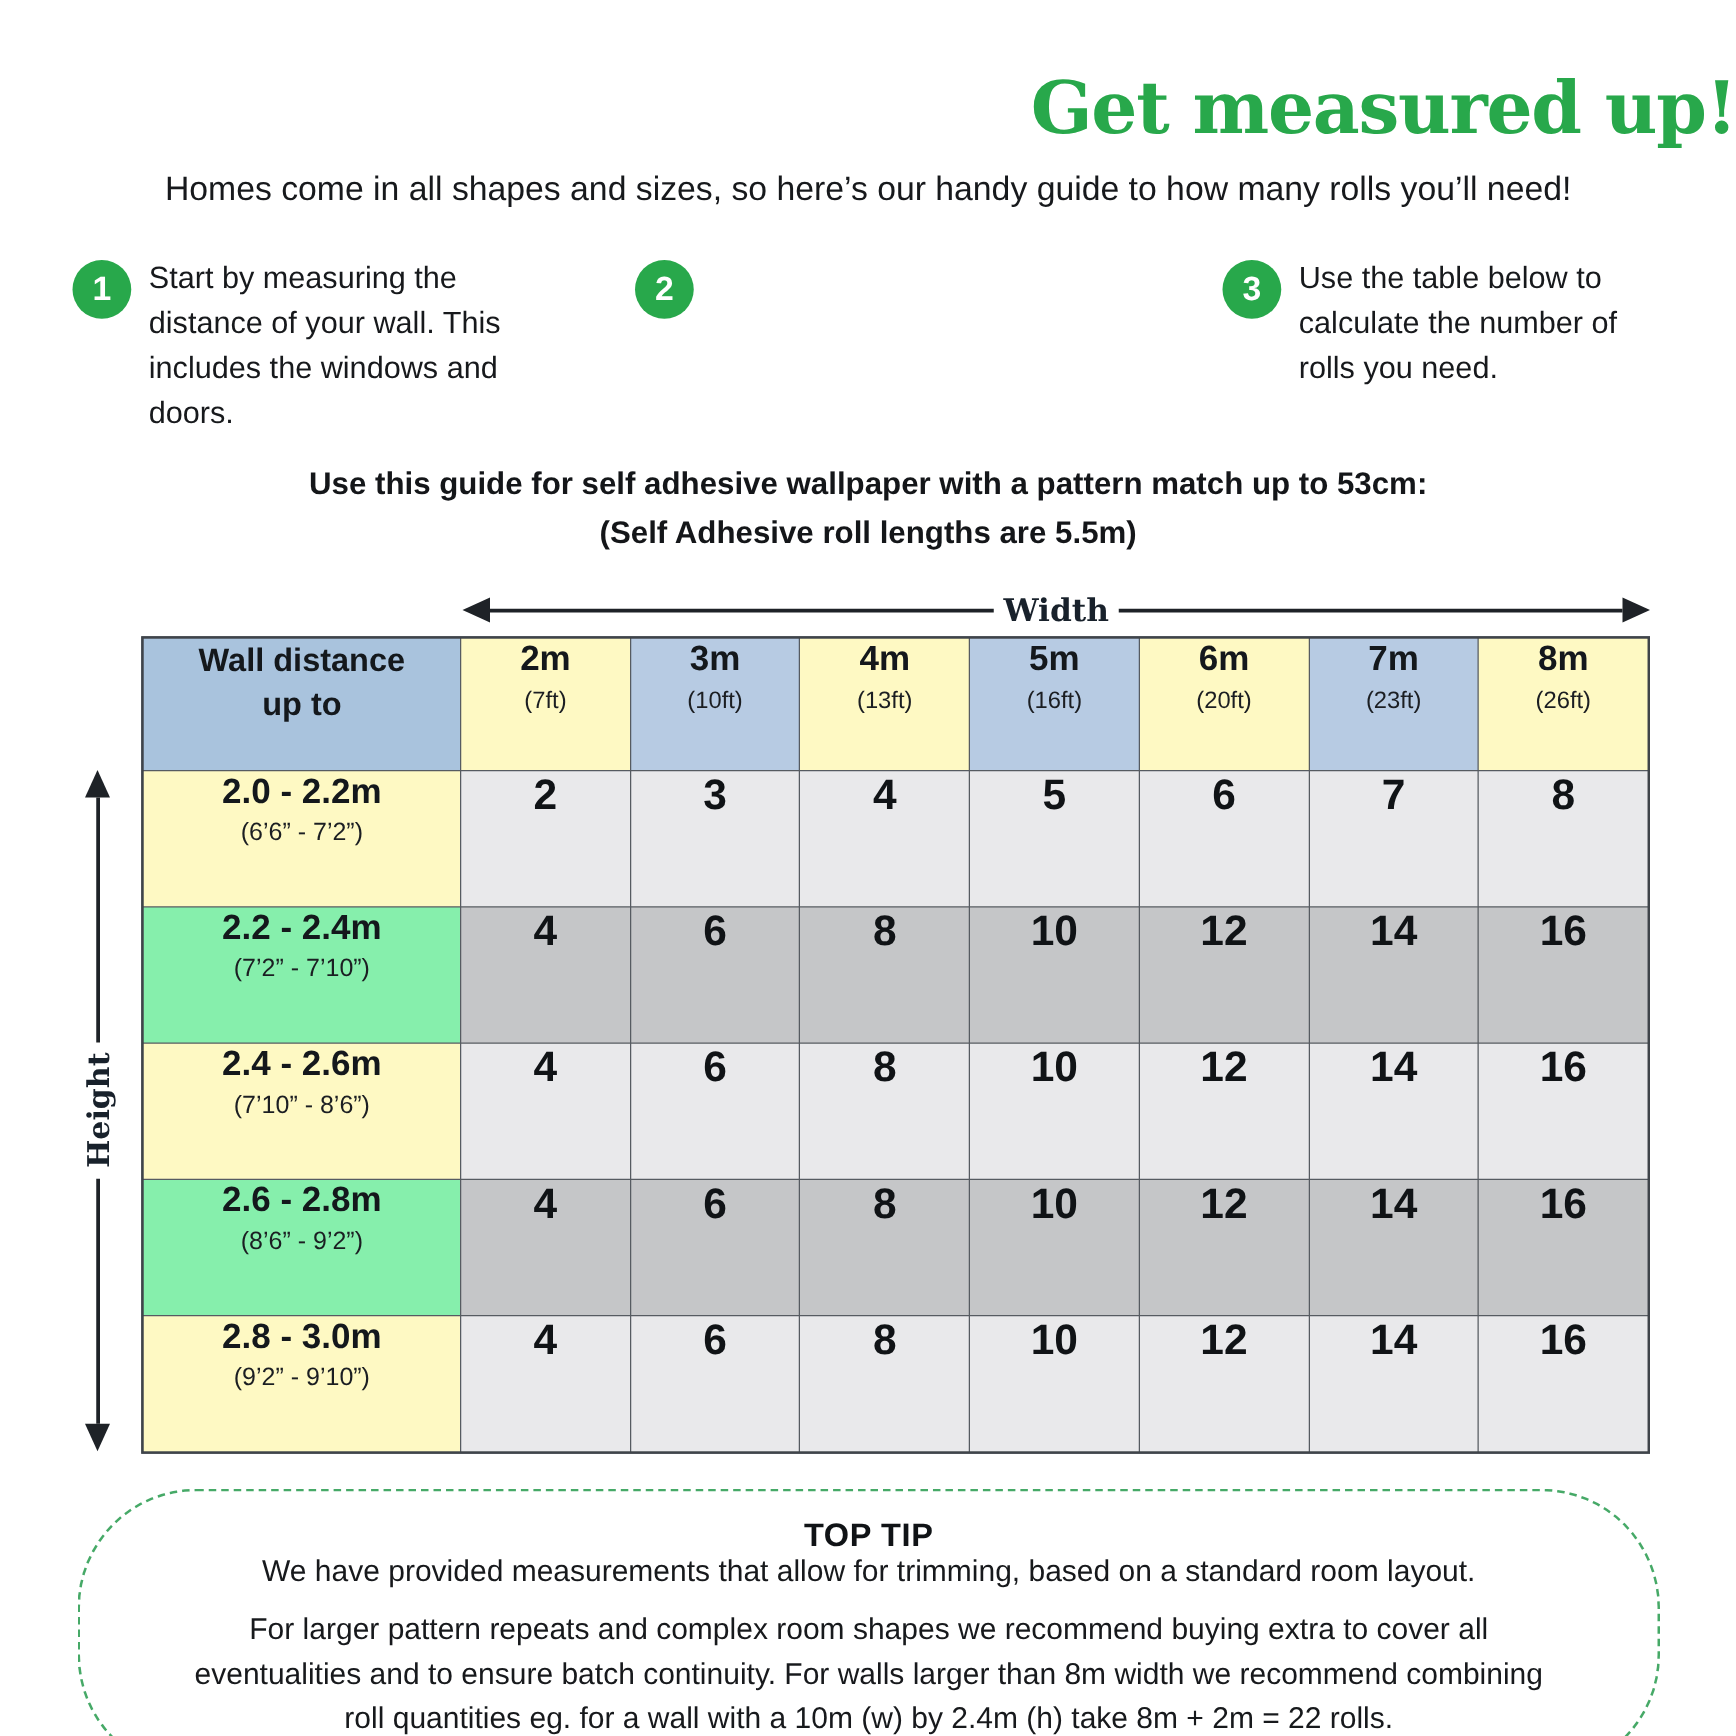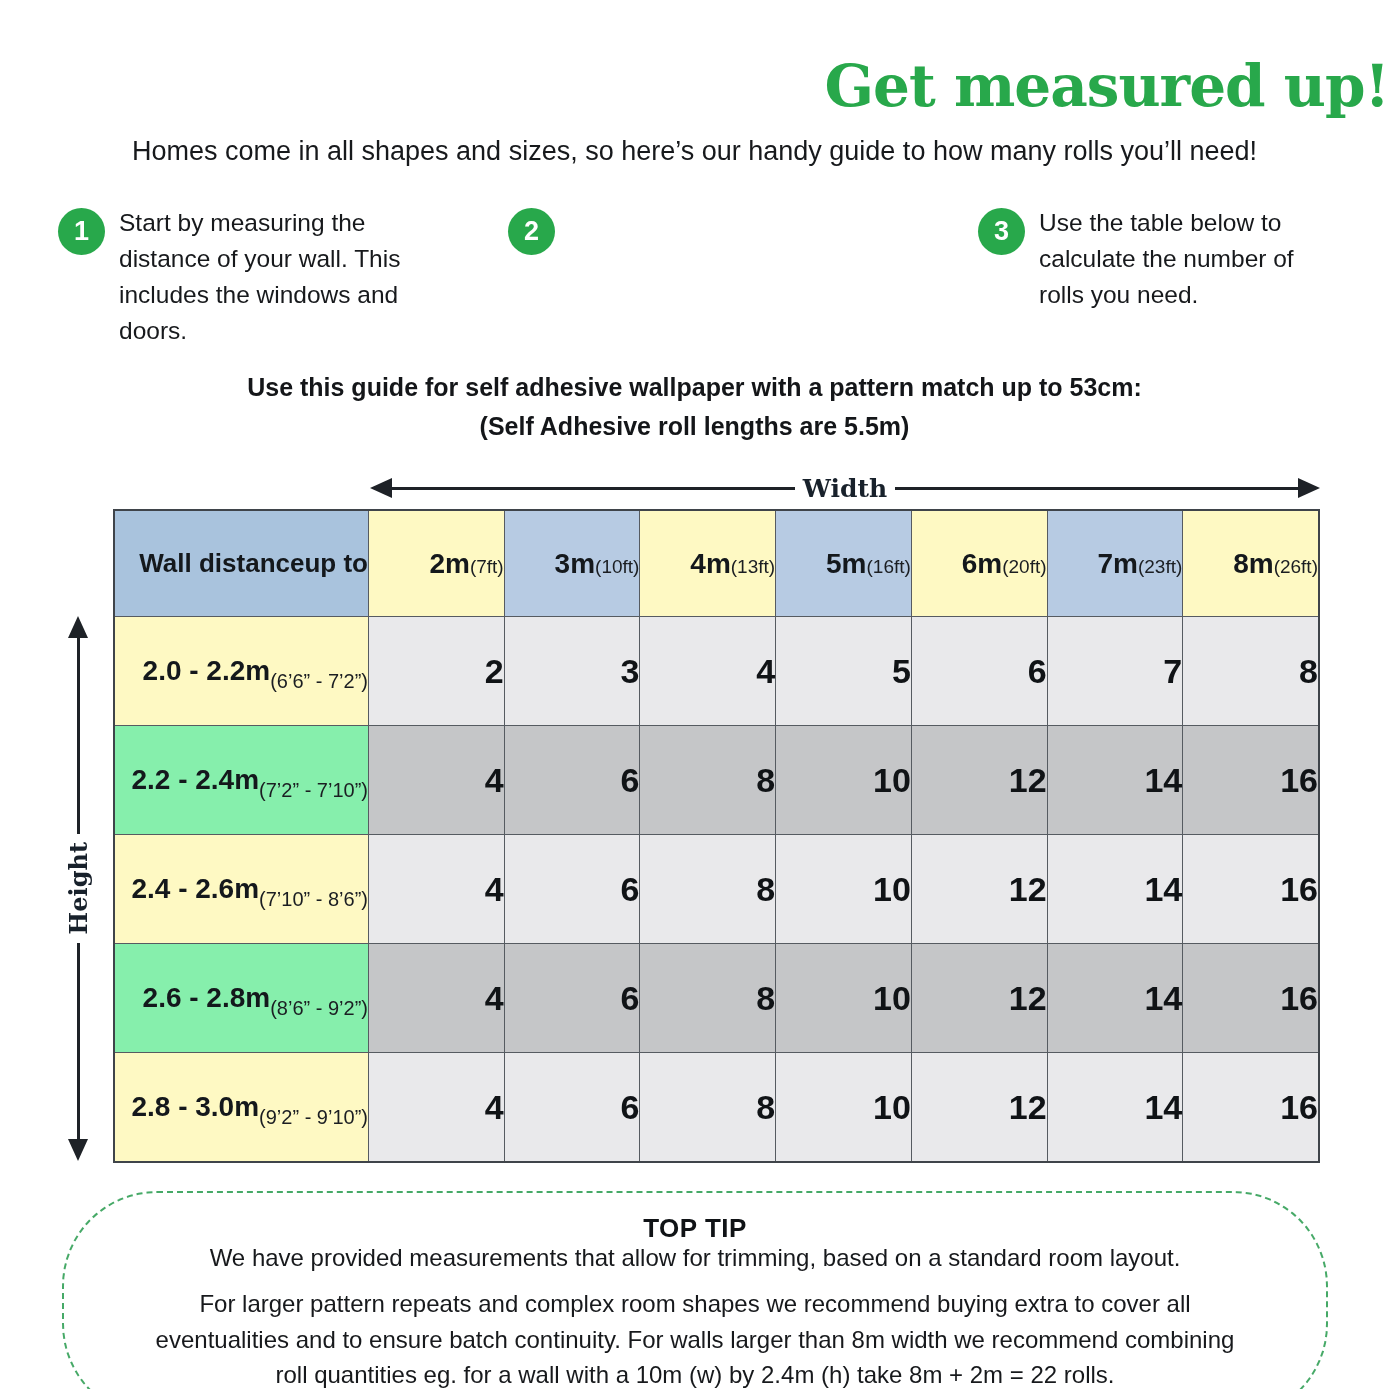--- a/index.html
+++ b/index.html
@@ -91,37 +91,37 @@
   .grid {
     display: grid;
     grid-template-columns: 253px repeat(7, 1fr);
     grid-template-rows: 105px repeat(5, 108px);
     gap: 1px;
     background: #565b61;           
     border: 2px solid #3f444a;
     width: 100%;
   }
   .cell {
-    display: flex; flex-direction: row;
-    align-items: center; justify-content: flex-end;
+    display: flex; flex-direction: column;
+    align-items: center; justify-content: flex-start;
     text-align: center;
   }
   .corner-bg { background: #a9c3dd; }
   .hdr-light { background: #fef9c3; }
   .hdr-dark  { background: #b7cbe3; }
   .lbl-light { background: #fef9c3; }
   .lbl-dark  { background: #86efac; }
   .val-light { background: #e9e9eb; }
   .val-dark  { background: #c5c6c8; }
 
   .corner-line { font-size: 26px; font-weight: 700; line-height: 1.35; color: #14181c; }
   .hdr-m  { font-size: 28px; font-weight: 700; color: #14181c; }
   .hdr-ft { font-size: 19px; margin-top: 7px; color: #1b1e22; }
   .lbl-m  { font-size: 28px; font-weight: 700; color: #14181c; }
-  .lbl-ft { font-size: 20px; margin-top: 20px; color: #1b1e22; }
+  .lbl-ft { font-size: 20px; margin-top: 6px; color: #1b1e22; }
   .val-n  { font-size: 34px; font-weight: 700; color: #101316; }
 
   
   .tip {
     margin: 28px 0 0 62px;
     width: 1266px;
     border: 2px dashed #46a967;
     border-radius: 95px;
     padding: 20px 78px 24px;
     text-align: center;

